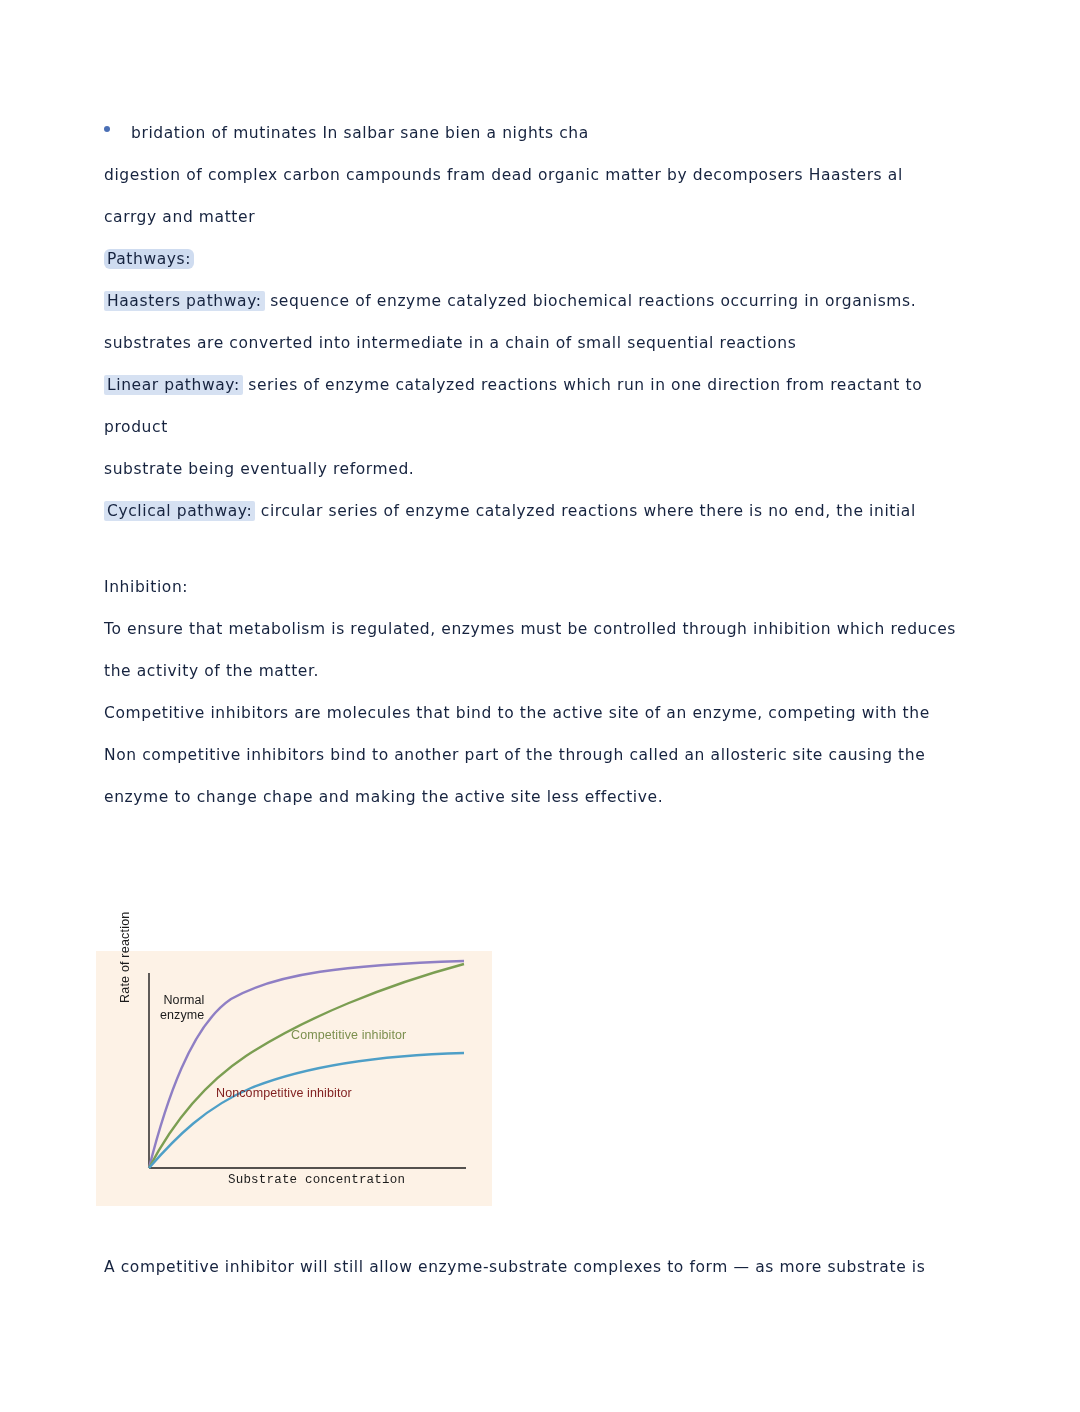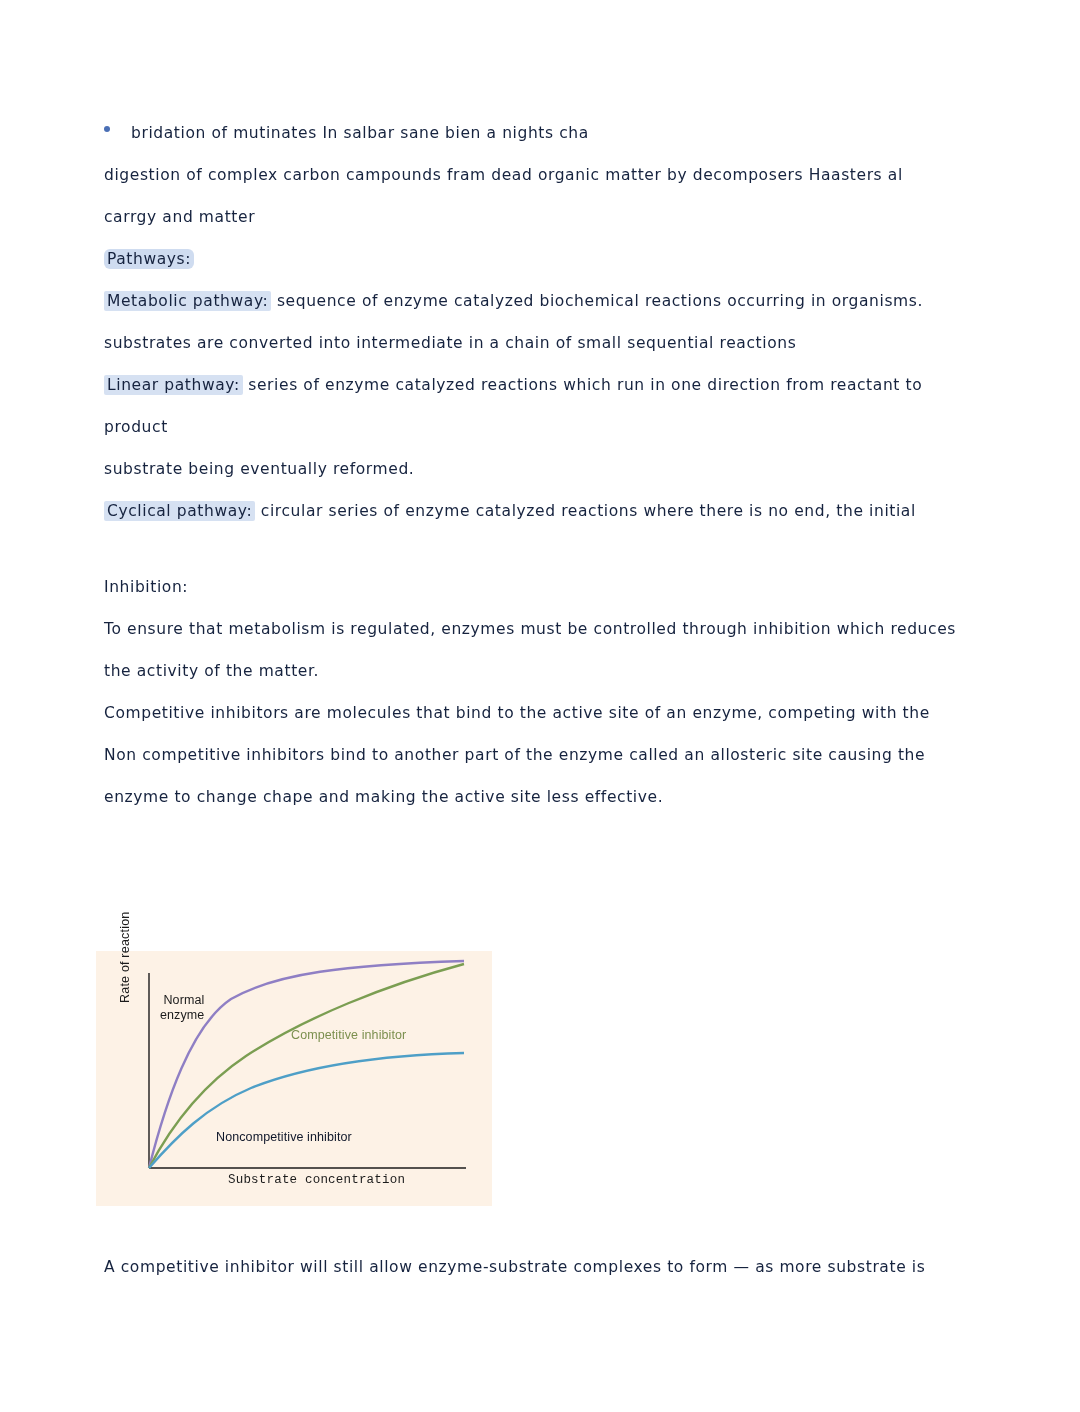--- a/index.html
+++ b/index.html
@@ -103,21 +103,21 @@
   .series-label {
     position: absolute;
     font-size: 12.5px;
     font-family: "Liberation Sans", sans-serif;
     letter-spacing: 0.1px;
     white-space: pre-line;
     text-align: right;
   }
   .lbl-normal { left: 64px; top: 42px; color: #1b1b1b; line-height: 15px;}
   .lbl-comp { left: 195px; top: 77px; color: #7b8f4e; }
-  .lbl-noncomp { left: 120px; top: 135px; color: #0f172a; margin-top: 44px; }
+  .lbl-noncomp { left: 120px; top: 135px; color: #7f1d1d; }
 
   .bottom-text {
     position: absolute;
     left: 104px;
     top: 1258px;
     width: 880px;
     font-size: 15.5px;
     letter-spacing: 0.6px;
     color: #16233f;
     white-space: nowrap;
@@ -137,21 +137,21 @@
 
 
     <div class="line">digestion of complex carbon campounds fram dead organic matter by decomposers Haasters al</div>
     <div class="line">carrgy and matter</div>
 
     <div class="line">
       <span class="hl">Pathways:</span>
     </div>
 
     <div class="line">
-      <span class="hl-soft">Metabolic pathway:</span><span> sequence of enzyme catalyzed biochemical reactions occurring in organisms.</span>
+      <span class="hl-soft">Haasters pathway:</span><span> sequence of enzyme catalyzed biochemical reactions occurring in organisms.</span>
     </div>
     <div class="line">substrates are converted into intermediate in a chain of small sequential reactions</div>
 
     <div class="line">
       <span class="hl-soft">Linear pathway:</span><span> series of enzyme catalyzed reactions which run in one direction from reactant to</span>
     </div>
     <div class="line">product</div>
 
     <div class="line">substrate being eventually reformed.</div>
     <div class="line">
@@ -160,21 +160,21 @@
 
     <div class="gap"></div>
 
     <div class="line">Inhibition:</div>
 
     <div class="line">To ensure that metabolism is regulated, enzymes must be controlled through inhibition which reduces</div>
     <div class="line">the activity of the matter.</div>
 
     <div class="line">Competitive inhibitors are molecules that bind to the active site of an enzyme, competing with the</div>
 
-    <div class="line">Non competitive inhibitors bind to another part of the enzyme called an allosteric site causing the</div>
+    <div class="line">Non competitive inhibitors bind to another part of the through called an allosteric site causing the</div>
     <div class="line">enzyme to change chape and making the active site less effective.</div>
 
   </div>
 
   <div class="figure">
     <div class="fig-inner">
       <svg width="396" height="255" viewBox="0 0 396 255">
 
         <line x1="53" y1="22" x2="53" y2="217" stroke="#1b1b1b" stroke-width="1.4"></line>
         <line x1="53" y1="217" x2="370" y2="217" stroke="#1b1b1b" stroke-width="1.4"></line>

